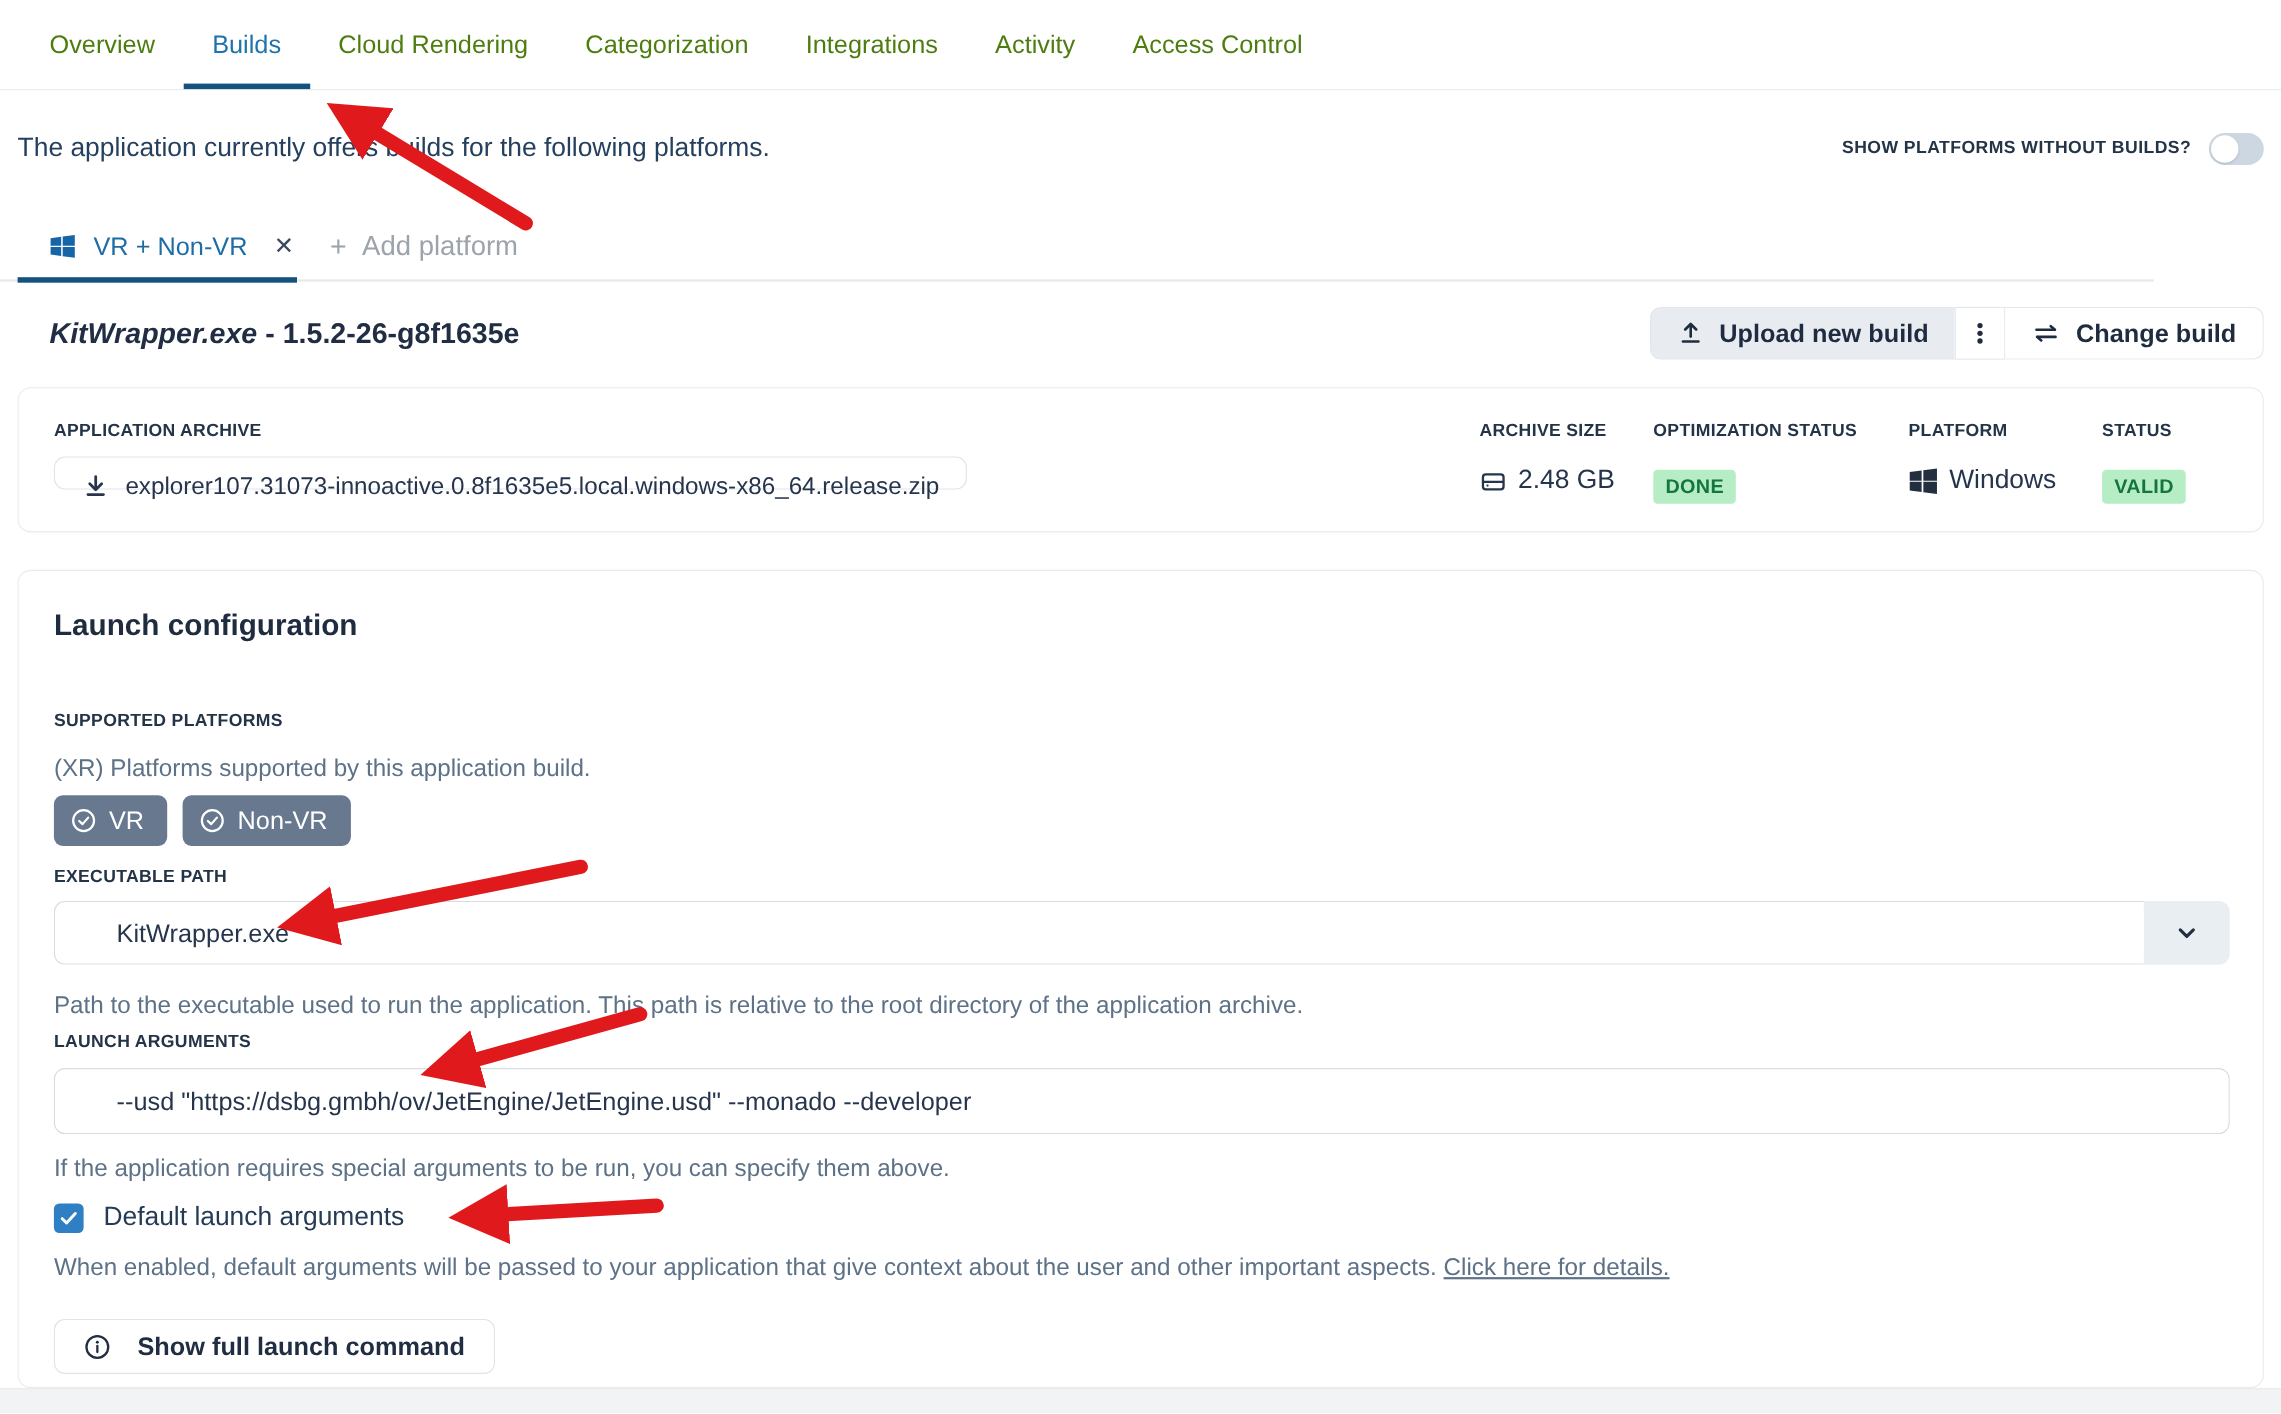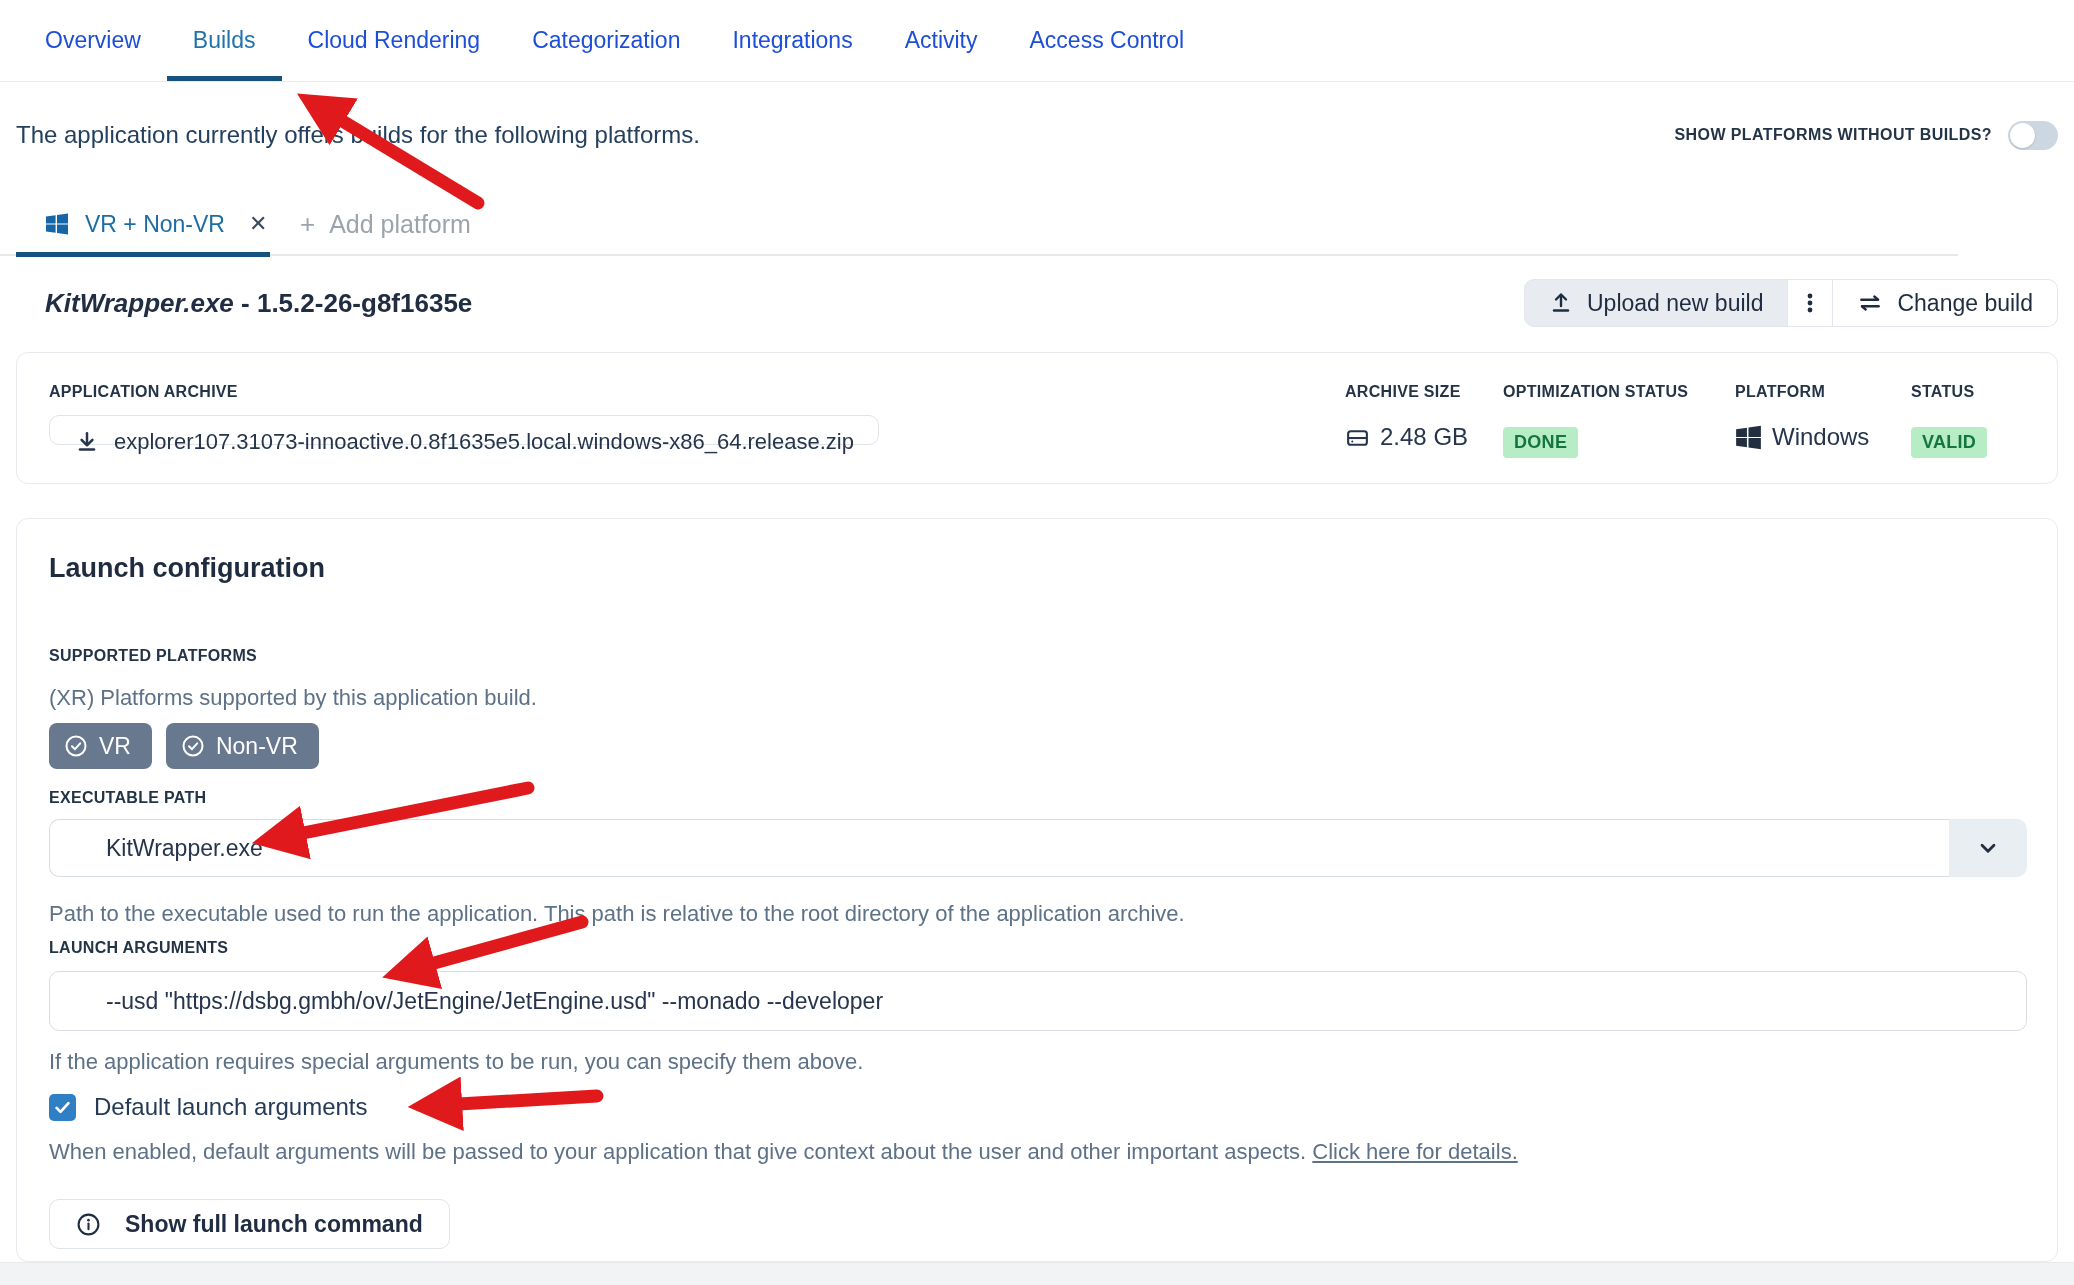--- a/index.html
+++ b/index.html
@@ -13,21 +13,21 @@
   }
 
   
   .topnav {
     position: absolute; top: 0; left: 0; width: 2074px; height: 82px;
     display: flex; align-items: stretch; padding-left: 19px;
     border-bottom: 1px solid #e7e9eb;
   }
   .nav-tab {
     display: flex; align-items: center; padding: 0 26px;
-    font-size: 23px; color: #1d4ed8; cursor: pointer; white-space: nowrap;
+    font-size: 23px; color: #4d7c0f; cursor: pointer; white-space: nowrap;
   }
   .nav-tab.active { color: #1e73ad; border-bottom: 5px solid #15537e; padding-top: 5px; }
 
   
   .intro-row {
     position: absolute; top: 112px; left: 16px; width: 2042px; height: 46px;
     display: flex; align-items: center; justify-content: space-between;
   }
   .intro-text { font-size: 24px; color: #25405e; }
   .toggle-group { display: flex; align-items: center; gap: 16px; }
@@ -64,21 +64,21 @@
 
   
   .build-row {
     position: absolute; top: 278px; left: 16px; width: 2042px; height: 50px;
     display: flex; align-items: center; justify-content: space-between;
   }
   .build-title { font-size: 26px; font-weight: 700; color: #202d42; padding-left: 29px; }
   .build-title .app-name { font-style: italic; }
   .btn-group { display: flex; align-items: stretch; height: 48px; }
   .btn {
-    display: flex; align-items: center; gap: 14px; font-size: 23px; font-weight: 400;
+    display: flex; align-items: center; gap: 14px; font-size: 23px; font-weight: 700;
     color: #1f2c40; border: 1px solid #e3e7ed; background: #ffffff; cursor: pointer;
     padding: 0 24px; white-space: nowrap; text-align: center;
   }
   .btn.upload { background: #e8ecf1; border-radius: 10px 0 0 10px; border-right: none; }
   .btn.kebab { width: 46px; padding: 0; justify-content: center; }
   .btn.change { border-radius: 0 10px 10px 0; border-left: none; }
 
   
   .card {
     position: absolute; left: 16px; width: 2042px;

